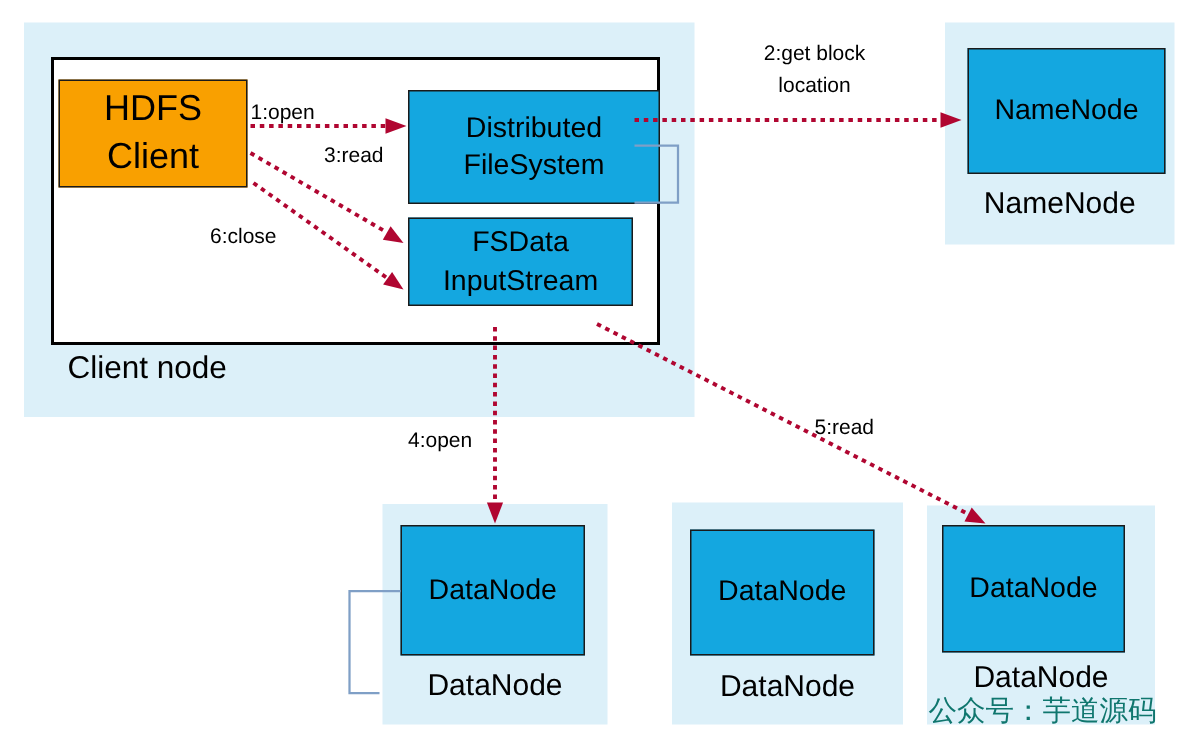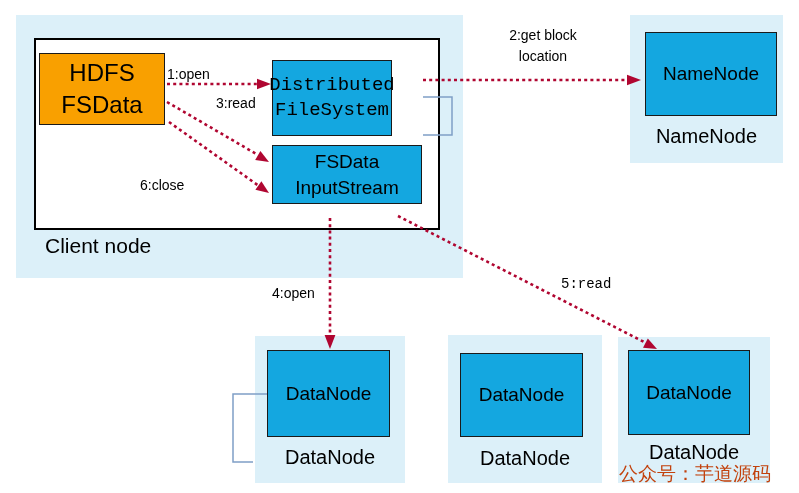--- a/index.html
+++ b/index.html
@@ -18,40 +18,40 @@
   .cyan  { background:#14a7e0; font-size:19px; line-height:1.32; }
   .orange{ background:#f9a000; font-size:24px; line-height:1.35; }
   .client-white {
     position:absolute; box-sizing:border-box;
     left:34px; top:38px; width:406px; height:192px;
     background:#ffffff; border:2px solid #000;
   }
   .lbl { position:absolute; font-size:14px; white-space:pre-line; }
   .caption { position:absolute; font-size:20px; text-align:center; }
   .overlay { position:absolute; left:0; top:0; width:799px; height:493px; pointer-events:none; }
-  .watermark { position:absolute; font-size:19px; text-align:center; color:#c2410c; }
+  .watermark { position:absolute; font-size:19px; text-align:center; color:#0f766e; }
   .z1{z-index:1} .z2{z-index:2} .z3{z-index:3} .z4{z-index:4} .z5{z-index:5}
 </style>
 </head>
 <body>
 
 <div class="stage">
 
   <div class="panel z1" style="left:16px; top:15px; width:447px; height:263px;"></div>
   <div class="panel z1" style="left:630px; top:15px; width:153px; height:148px;"></div>
   <div class="panel z1" style="left:255px; top:336px; width:150px; height:147px;"></div>
   <div class="panel z1" style="left:448px; top:335px; width:154px; height:148px;"></div>
   <div class="panel z1" style="left:618px; top:337px; width:152px; height:146px;"></div>
 
   <div class="client-white z2"></div>
 
   <div class="box orange z3" style="left:39px; top:53px; width:126px; height:72px;">HDFS
-FSData</div>
+Client</div>
 
-  <div class="box cyan z3" style="left:272px; top:60px; width:120px; height:76px;font-family:Liberation Mono, monospace;">Distributed
+  <div class="box cyan z3" style="left:272px; top:60px; width:168px; height:76px;">Distributed
 FileSystem</div>
 
   <div class="box cyan z3" style="left:272px; top:145px; width:150px; height:59px;">FSData
 InputStream</div>
 
   <div class="box cyan z3" style="left:645px; top:32px; width:132px; height:84px;">NameNode</div>
 
   <div class="box cyan z3" style="left:267px; top:350px; width:123px; height:87px;">DataNode</div>
 
   <div class="box cyan z3" style="left:460px; top:353px; width:123px; height:84px;">DataNode</div>
@@ -78,23 +78,23 @@
       <polygon points="269,193 255.4,189.7 261.4,181.3"></polygon>
       <polygon points="330,349 324.6,335 335.4,335"></polygon>
       <polygon points="657,349 643,347.7 647.8,338.4"></polygon>
     </g>
   </svg>
 
   <div class="lbl z5" style="left:167px; top:54px;margin-top:12px;">1:open</div>
   <div class="lbl z5" style="left:478px; top:25px; width:130px; text-align:center; line-height:21px;">2:get block
 location</div>
   <div class="lbl z5" style="left:216px; top:95px;">3:read</div>
-  <div class="lbl z5" style="left:140px; top:149px;margin-top:28px;">6:close</div>
+  <div class="lbl z5" style="left:140px; top:149px;">6:close</div>
   <div class="lbl z5" style="left:272px; top:285px;">4:open</div>
-  <div class="lbl z5" style="left:561px; top:276px;font-family:Liberation Mono, monospace;">5:read</div>
+  <div class="lbl z5" style="left:543px; top:276px;">5:read</div>
 
   <div class="lbl z5" style="left:45px; top:234px; font-size:21px;">Client node</div>
   <div class="caption z5" style="left:630px; top:125px; width:153px;">NameNode</div>
   <div class="caption z5" style="left:255px; top:446px; width:150px;">DataNode</div>
   <div class="caption z5" style="left:448px; top:447px; width:154px;">DataNode</div>
   <div class="caption z5" style="left:618px; top:441px; width:152px;">DataNode</div>
 
   <div class="watermark z5" style="left:615px; top:461px; width:160px;">公众号：芋道源码</div>
 
 </div>

